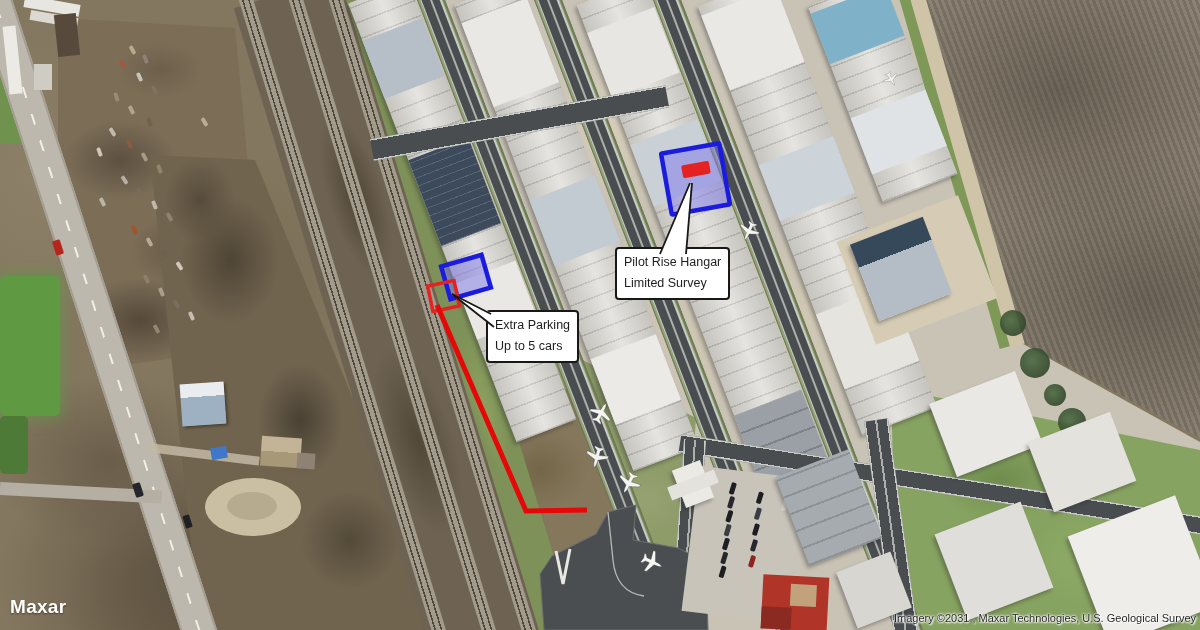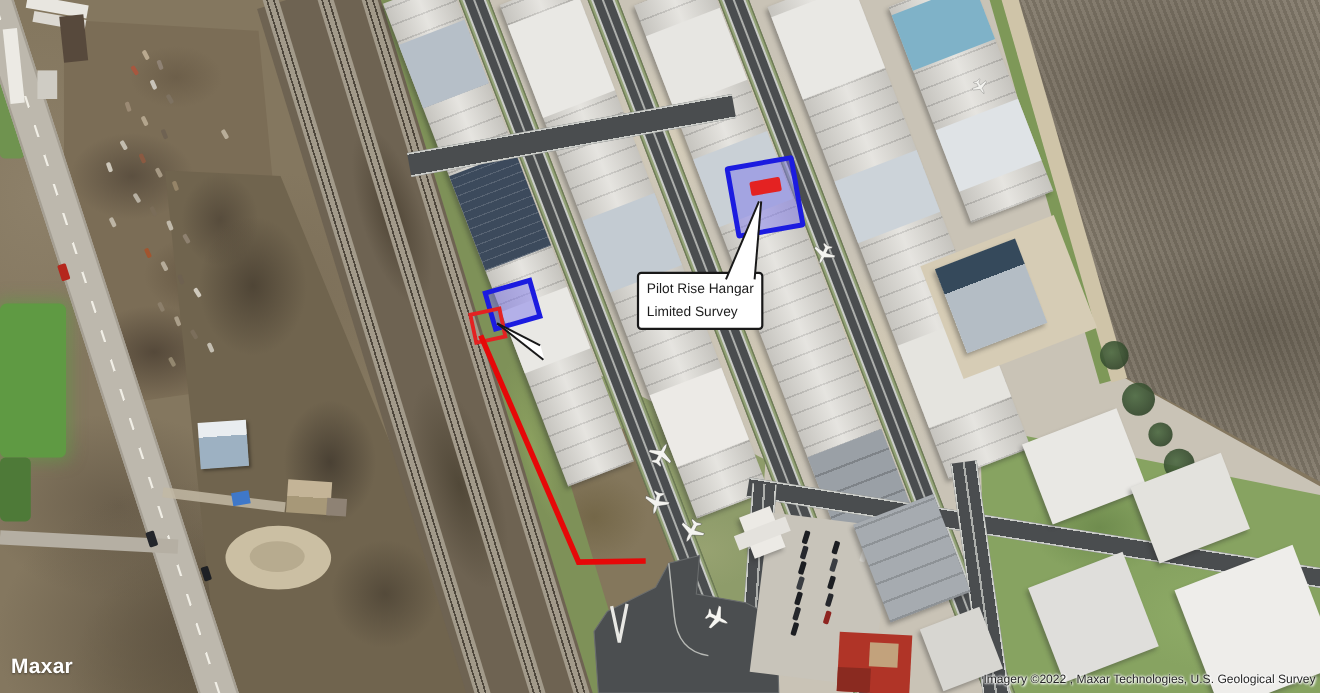--- a/index.html
+++ b/index.html
@@ -296,29 +296,33 @@
   </svg>
 
   <svg class="layer z7" width="1200" height="630">
     <rect x="666" y="148" width="59" height="62" rx="1" transform="rotate(-10 695.5 179)" stroke-width="4.5" fill="rgba(125,120,235,0.5)" stroke="#1b1be0"></rect>
     <rect x="682" y="163" width="28" height="13" rx="2" transform="rotate(-10 696 169.5)" fill="#e42222"></rect>
     <rect x="445" y="260" width="42" height="34" transform="rotate(-16 466 277)" stroke-width="4.5" fill="rgba(125,120,235,0.5)" stroke="#1b1be0"></rect>
     <rect x="430" y="283" width="27" height="26" transform="rotate(-12 443.5 296)" fill="none" stroke-width="3.5" stroke="#e42222"></rect>
     <polyline points="437,305 526,511 587,510" fill="none" stroke-width="5" stroke="#e60808"></polyline>
   </svg>
 
-  <div class="callout" style="left:579px;top:247px">
+  <div class="callout" style="left:615px;top:247px">
     <div style="position:static">Pilot Rise Hangar</div>
     <div style="position:static">Limited Survey</div>
+  </div>
+  <div class="callout" style="left:486px;top:310px">
+    <div style="position:static">Extra Parking</div>
+    <div style="position:static">Up to 5 cars</div>
   </div>
 
   <svg class="layer z10" width="1200" height="630" style="pointer-events:none">
     <polygon points="660,254 686,254 691,182" fill="#ffffff"></polygon>
     <line x1="660" y1="254" x2="690" y2="183" stroke="#181818" stroke-width="1.8"></line>
     <line x1="686" y1="254" x2="692" y2="183" stroke="#181818" stroke-width="1.8"></line>
     <polygon points="452,294 491,313 495,327" fill="#ffffff"></polygon>
     <line x1="452" y1="294" x2="491" y2="314" stroke="#181818" stroke-width="1.8"></line>
     <line x1="452" y1="294" x2="494" y2="327" stroke="#181818" stroke-width="1.8"></line>
   </svg>
 
   <div class="logo">Maxar</div>
-  <div class="attribution">Imagery ©2022 , Maxar Technologies, U.S. Geological Survey</div>
+  <div class="attribution">Imagery ©2031 , Maxar Technologies, U.S. Geological Survey</div>
 </div>
 
 </body></html>

